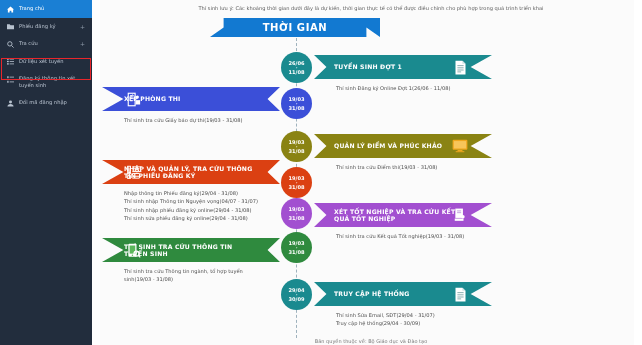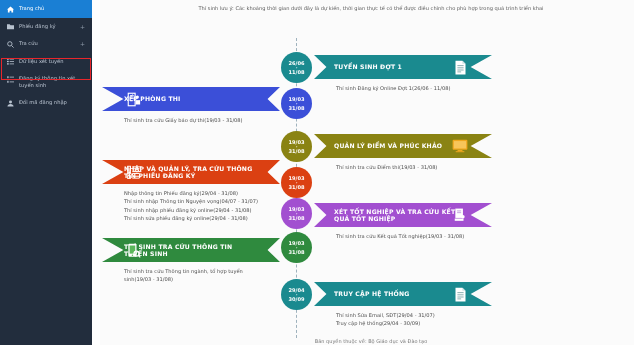--- a/index.html
+++ b/index.html
@@ -250,20 +250,21 @@
         <span class="nav-label">Đổi mã đăng nhập</span>
       </div>
       <div class="highlight-box"></div>
     </nav>
 
   <main class="main">
     <div class="content-pane">
 
       <div class="notice">Thí sinh lưu ý: Các khoảng thời gian dưới đây là dự kiến, thời gian thực tế có thể được điều chỉnh cho phù hợp trong quá trình triển khai</div>
 
+      <div class="title-ribbon">THỜI GIAN</div>
 
       <div class="spine"></div>
 
       <div id="timeline-root">
           <div class="circle" style="top: 52px; background: rgb(26, 138, 143);">
             <span>26/06</span>
             <span class="dash">-</span>
             <span>11/08</span>
           </div>
           <div class="row right" style="top: 55px;">

